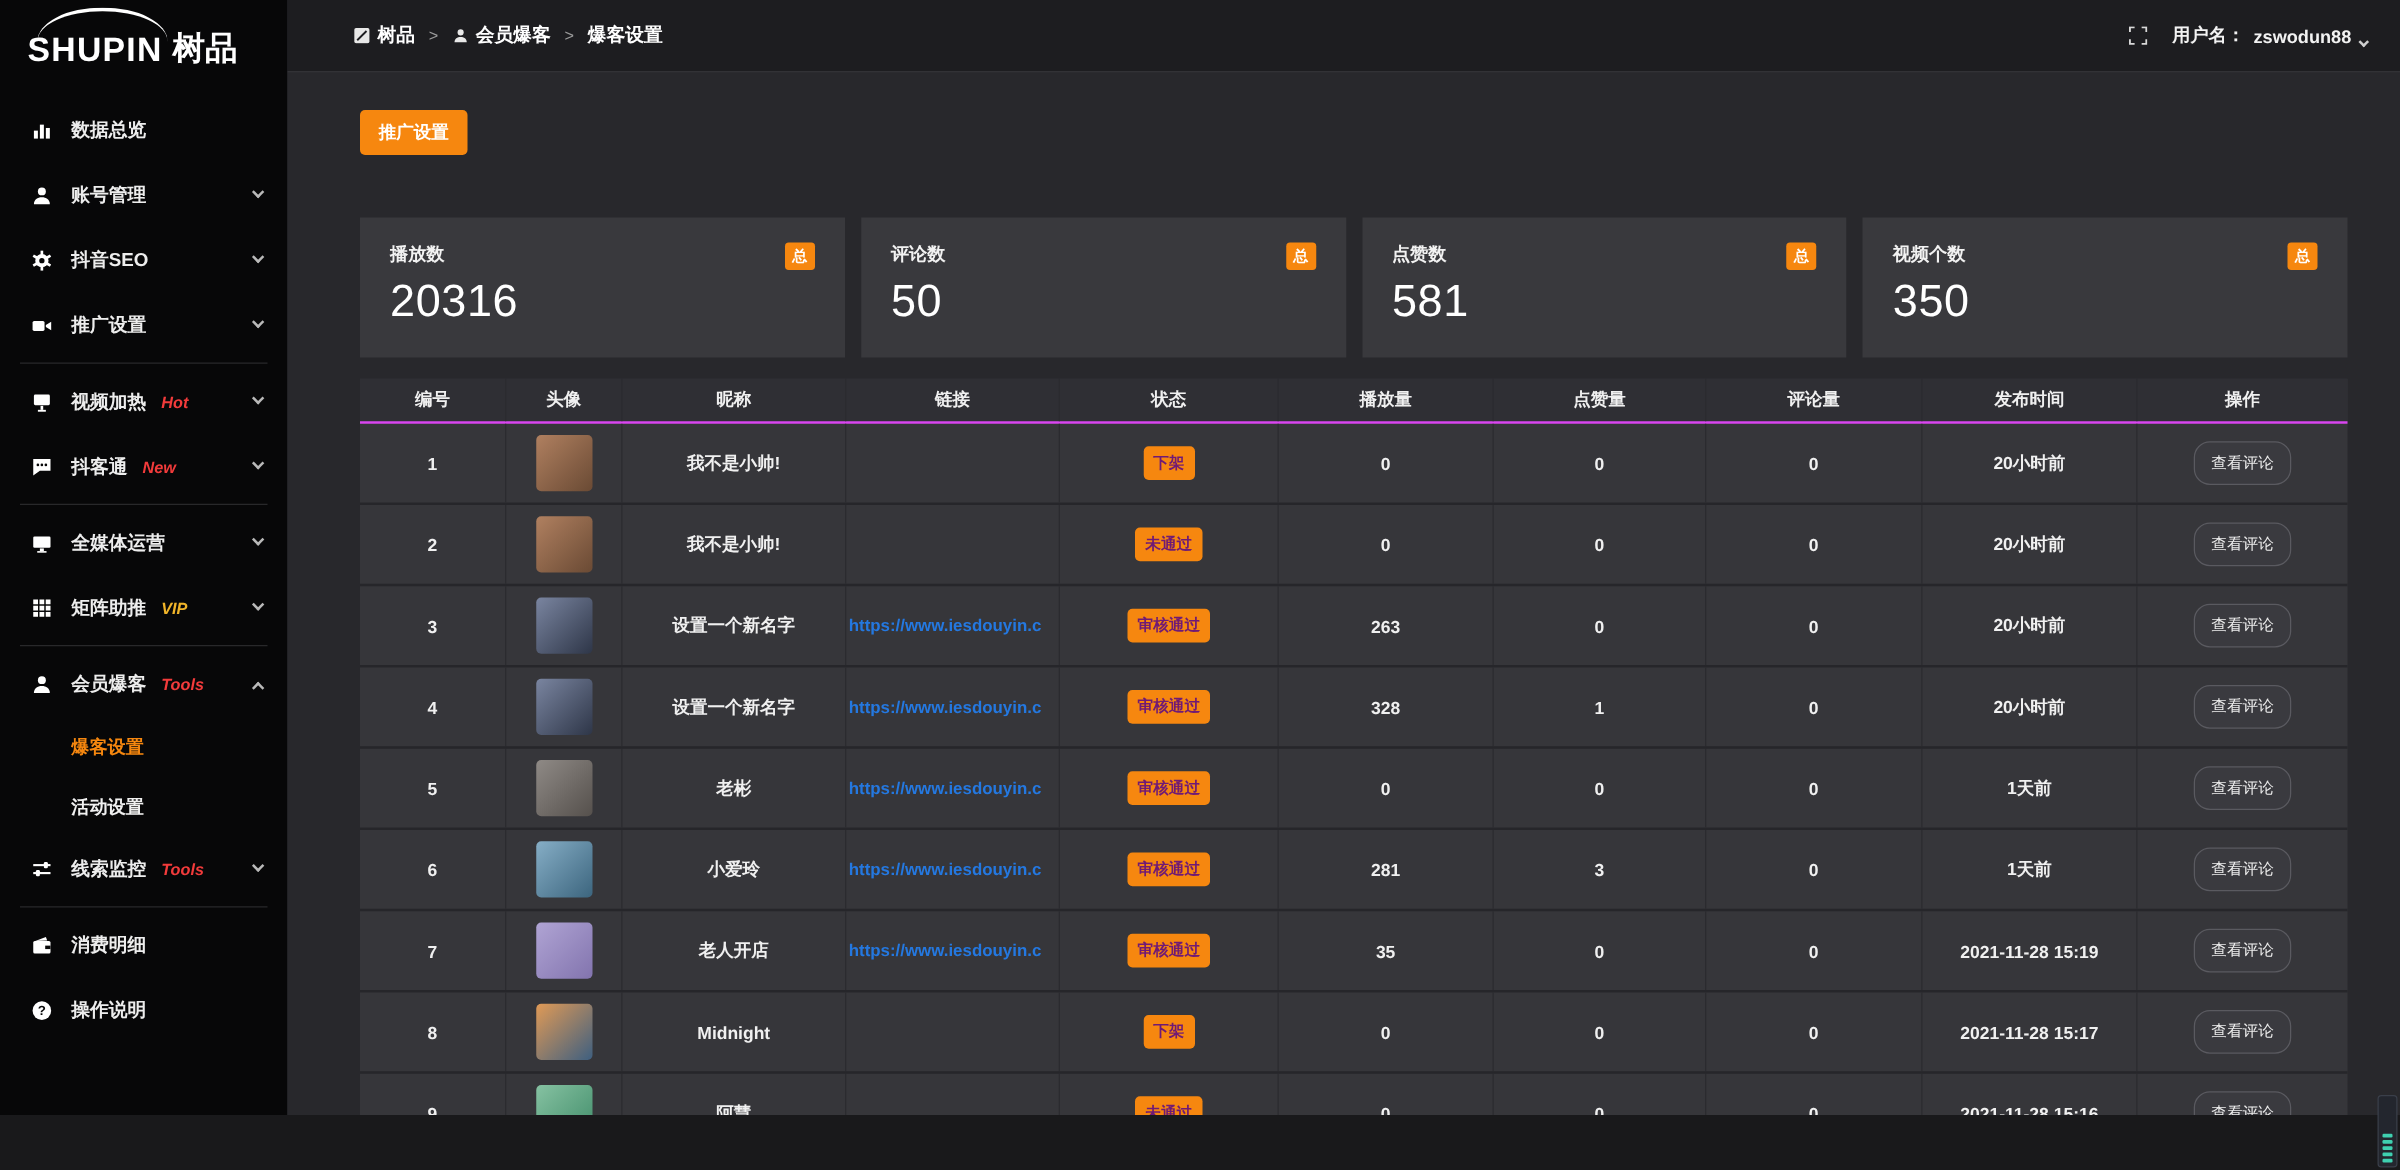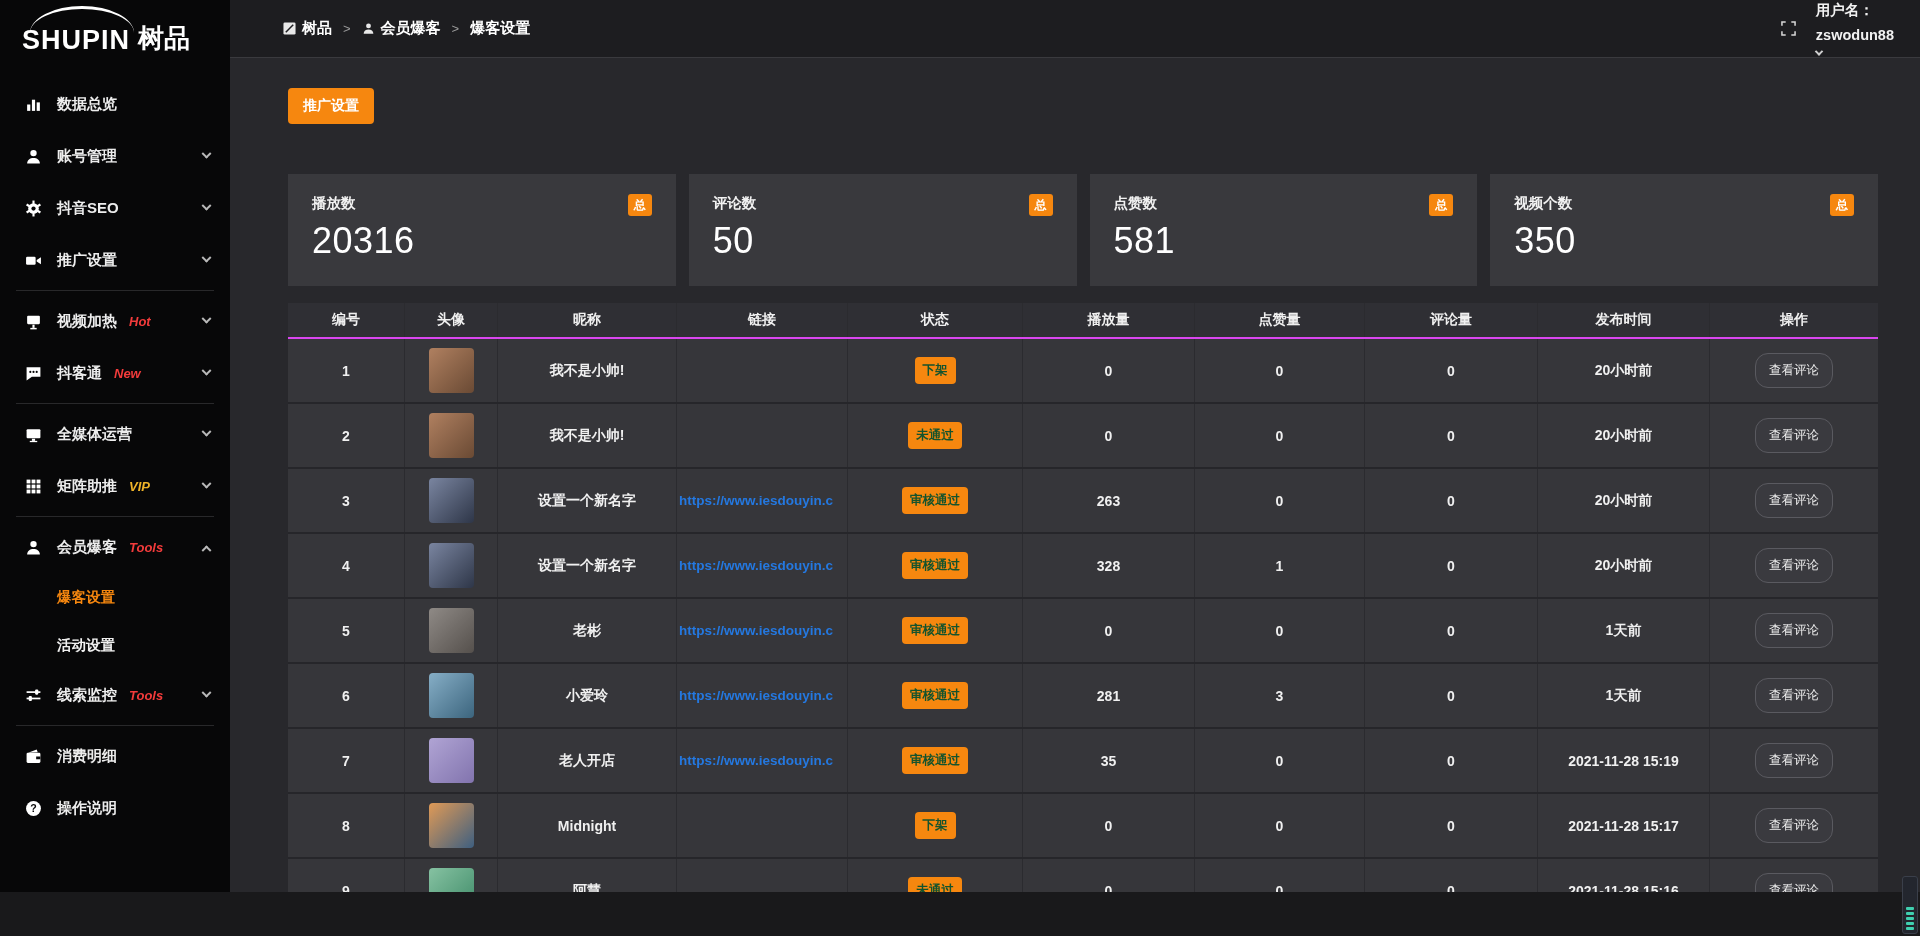--- a/index.html
+++ b/index.html
@@ -32,21 +32,21 @@
   
   .right-col { flex:1; display:flex; flex-direction:column; background:#28282c; }
   .topbar { height:58px; min-height:58px; background:#1d1d20; display:flex; align-items:center;
     padding:0 26px 0 53px; border-bottom:1px solid #3a3a3e; }
   .crumbs { display:flex; align-items:center; gap:11px; color:#fff; font-size:15px; font-weight:700; }
   .crumb { display:flex; align-items:center; gap:6px; cursor:pointer; }
   .crumb-sep { color:#9a9a9a; font-size:13px; font-weight:400; }
   .topbar-right { margin-left:auto; display:flex; align-items:center; gap:20px; color:#f2f2f2;
     font-size:14.5px; font-weight:700; }
   .fs-icon { cursor:pointer; display:flex; }
-  .user-wrap { display:flex; align-items:flex-start; gap:7px; cursor:pointer;flex-direction:column; }
+  .user-wrap { display:flex; align-items:flex-end; gap:7px; cursor:pointer; }
   .caret { width:6px; height:6px; border-right:2px solid #cfcfcf; border-bottom:2px solid #cfcfcf;
     transform:rotate(45deg) translate(-1px,-1px); }
 
   .content { flex:1; padding:30px 42px 0 58px; overflow:hidden; background:#28282c; }
 
   .promo-btn { background:#f6870f; color:#fff; border:none; border-radius:4px;
     font-size:14px; font-weight:700; padding:9px 15px; cursor:pointer;
     font-family:inherit; display:inline-block; }
 
   
@@ -62,21 +62,21 @@
   .table { margin-top:17px; background:#36363a; }
   .tr { display:grid; grid-template-columns:117px 93px 179px 171px 175px 172px 170px 173px 172px 1fr;
     align-items:stretch; height:65px; border-bottom:2px solid #26262a; }
   .tr.thead { height:36px; background:#2f2f34; border-bottom:2px solid #d946ef; }
   .td,.th { display:flex; align-items:center; justify-content:center;
     border-right:1px solid #2b2b2f; color:#f0f0f0; font-size:14px; font-weight:700; overflow:hidden; }
   .td:last-child,.th:last-child { border-right:none; }
   .avatar { width:45px; height:45px; border-radius:4px; }
   .link { color:#2478e0; font-size:13.5px; font-weight:700; text-decoration:none;
     white-space:nowrap; overflow:hidden; width:100%; padding-left:2px; cursor:pointer; }
-  .badge { background:#f6870f; color:#14532d; font-size:12.5px; font-weight:700;
+  .badge { background:#f6870f; color:#701a75; font-size:12.5px; font-weight:700;
     padding:7px 8px; border-radius:4px; line-height:1; white-space:nowrap; }
   .view-btn { background:#3a3a3f; border:1px solid #5a5a60; color:#ededed; font-size:12.5px;
     padding:8px 13px; border-radius:13px; cursor:pointer; font-family:inherit; white-space:nowrap; }
 
   .float-widget { position:absolute; right:2px; bottom:2px; width:16px; height:58px;
     background:#23262e; border:1px solid #3a3f4a; border-radius:3px; display:flex;
     flex-direction:column; justify-content:flex-end; gap:2px; padding:3px; }
   .float-widget i { display:block; height:3px; background:#3fd0b0; border-radius:1px; }
 </style>
 </head>

